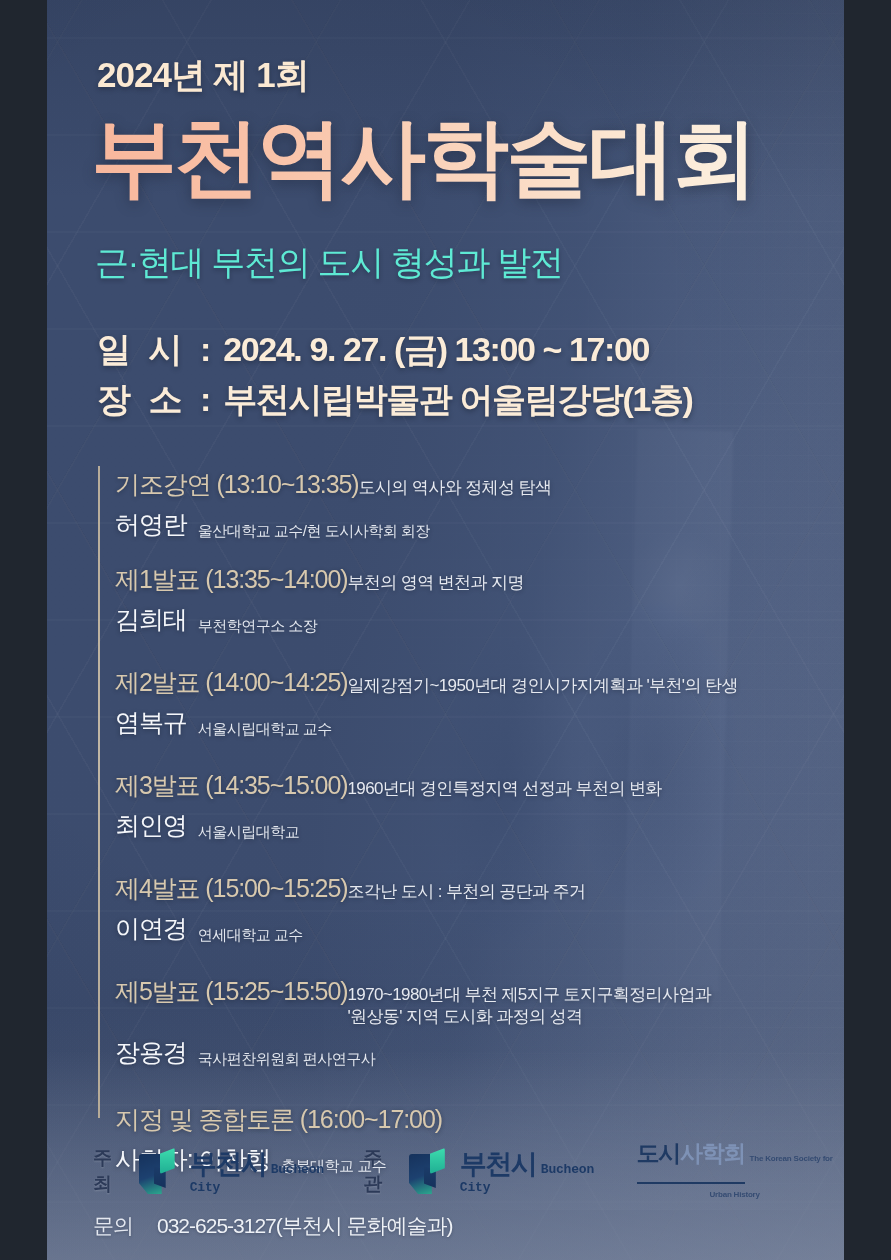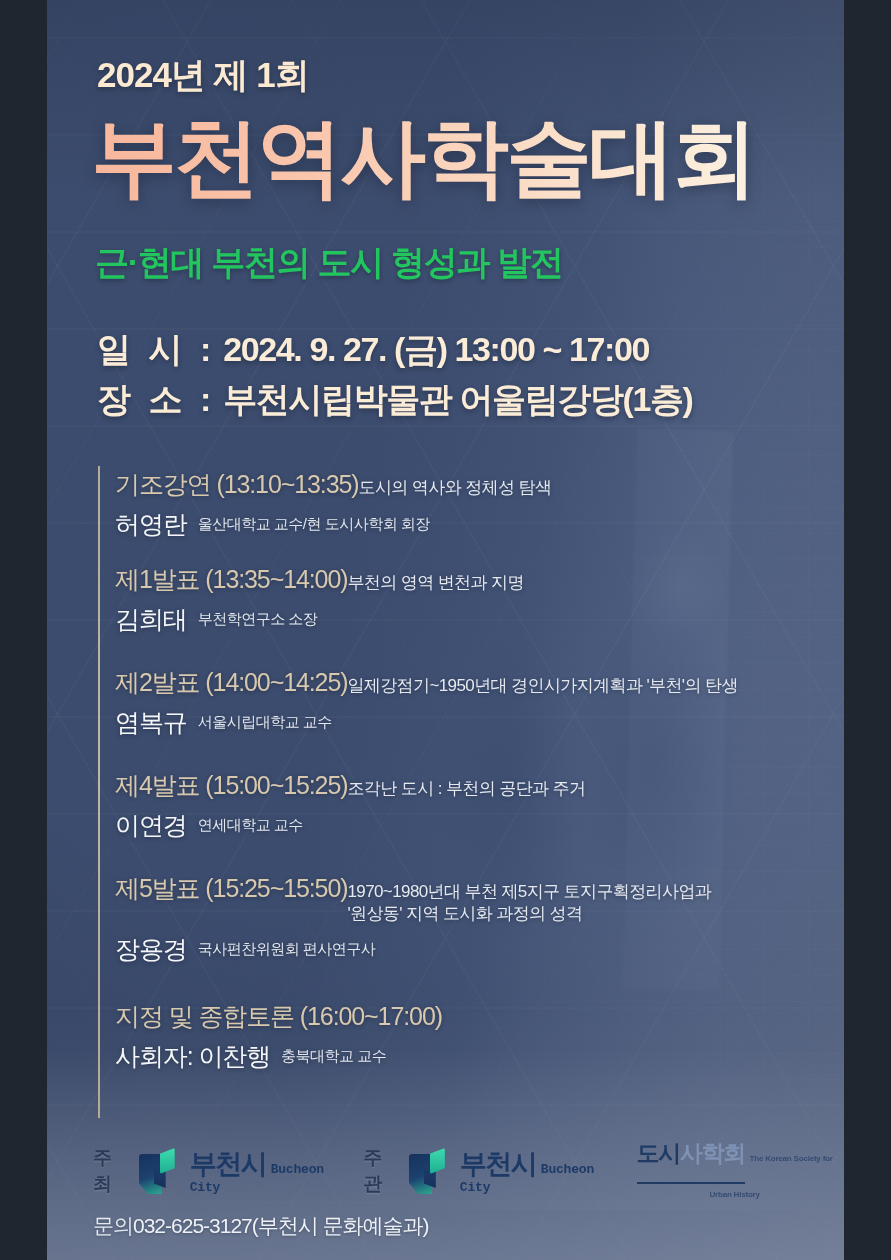--- a/index.html
+++ b/index.html
@@ -117,22 +117,22 @@
     line-height:1.05;
     white-space:nowrap;
     background:linear-gradient(92deg,#f8b79c 0%,#f9c3a9 28%,#fad5bd 56%,#fbe6d2 80%,#fcf0e0 100%);
     -webkit-background-clip:text; background-clip:text;
     color:transparent; -webkit-text-fill-color:transparent;
     filter:drop-shadow(0 3px 7px rgba(18,26,42,.42));
   }
 
   .subtitle{
     position:absolute; left:48px; top:240px;
-    font-size:34px; font-weight:700; letter-spacing:-1.3px;
-    color:#22c55e;
+    font-size:34px; font-weight:400; letter-spacing:-1.3px;
+    color:#5eead4;
     text-shadow:0 2px 4px rgba(18,26,42,.40);
     white-space:nowrap;
   }
 
   .meta{
     position:absolute; left:50px; top:325px;
     font-size:34px; font-weight:700; letter-spacing:-1.4px;
     color:#fbecd8; line-height:1.46;
     text-shadow:0 2px 5px rgba(18,26,42,.45);
     white-space:nowrap;
@@ -164,21 +164,21 @@
     text-shadow:0 1px 4px rgba(18,26,42,.45);
   }
   .s-topic{
     font-size:17px; font-weight:400; letter-spacing:-.6px;
     color:#e6e9f0; line-height:1.32;
     text-shadow:0 1px 4px rgba(18,26,42,.45);
   }
   .s-topic .ln{ display:block; }
 
   .s-person{
-    display:flex; align-items:center; gap:11px;
+    display:flex; align-items:flex-end; gap:11px;
   }
   .s-name{
     font-size:25px; font-weight:500; letter-spacing:-1.1px;
     color:#f4f6fa; white-space:nowrap;
     text-shadow:0 1px 4px rgba(18,26,42,.50);
   }
   .s-affil{
     font-size:15px; font-weight:400; letter-spacing:-.5px;
     color:#e3e7ef; white-space:nowrap;
     text-shadow:0 1px 4px rgba(18,26,42,.45);
@@ -244,21 +244,21 @@
   }
   .society-ko .hl{ color:#7e92b6; }
   .society-en{
     font-size:8px; font-weight:700; letter-spacing:-.2px;
     color:#27406a; margin-top:4px; opacity:.78;
     transform:scaleX(.96); transform-origin:center;
   }
 
   .contact{
     position:absolute; left:46px; top:84px;
-    display:flex; align-items:flex-end; gap:0;
+    display:flex; align-items:flex-end; gap:24px;
   }
   .contact-label{
     font-size:21px; font-weight:500; letter-spacing:-1px;
     color:#e4e8f0; text-shadow:0 1px 3px rgba(30,40,60,.4);
   }
   .contact-value{
     font-size:21px; font-weight:500; letter-spacing:-1px;
     color:#eef1f6; text-shadow:0 1px 3px rgba(30,40,60,.4);
   }
 </style>
@@ -333,20 +333,32 @@
           <span class="s-topic">
               <span class="ln">일제강점기~1950년대 경인시가지계획과 '부천'의 탄생</span>
             </span>
         </div>
         <div class="s-person">
           <span class="s-name">염복규</span>
           <span class="s-affil">서울시립대학교 교수</span>
         </div>
       </div>
 
+      <div class="session gap-lg">
+        <div class="s-head">
+          <span class="s-title">제3발표 (14:35~15:00)</span>
+          <span class="s-topic">
+              <span class="ln">1960년대 경인특정지역 선정과 부천의 변화</span>
+            </span>
+        </div>
+        <div class="s-person">
+          <span class="s-name">최인영</span>
+          <span class="s-affil">서울시립대학교</span>
+        </div>
+      </div>
 
       <div class="session gap-lg">
         <div class="s-head">
           <span class="s-title">제4발표 (15:00~15:25)</span>
           <span class="s-topic">
               <span class="ln">조각난 도시 : 부천의 공단과 주거</span>
             </span>
         </div>
         <div class="s-person">
           <span class="s-name">이연경</span>

